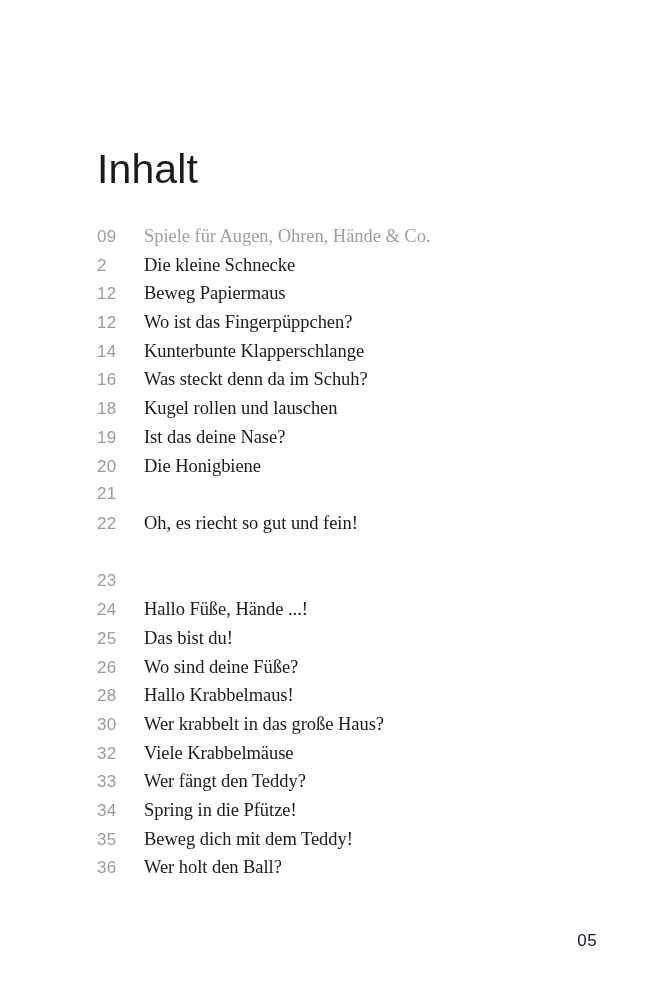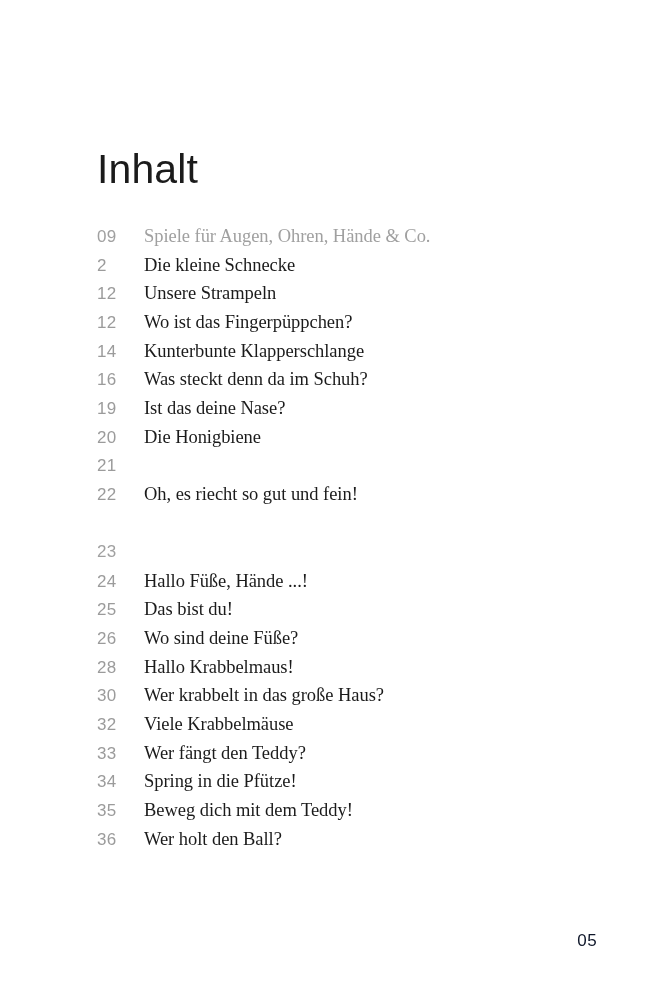--- a/index.html
+++ b/index.html
@@ -101,33 +101,37 @@
         <div class="toc-row is-heading">
           <span class="toc-num">09</span>
           <span class="toc-label">Spiele für Augen, Ohren, Hände &amp; Co.</span>
         </div>
         <div class="toc-row">
           <span class="toc-num">2</span>
           <span class="toc-label">Die kleine Schnecke</span>
         </div>
         <div class="toc-row">
           <span class="toc-num">12</span>
-          <span class="toc-label">Unsere Strampeln</span>
+          <span class="toc-label">Beweg Papiermaus</span>
         </div>
         <div class="toc-row">
           <span class="toc-num">12</span>
           <span class="toc-label">Wo ist das Fingerpüppchen?</span>
         </div>
         <div class="toc-row">
           <span class="toc-num">14</span>
           <span class="toc-label">Kunterbunte Klapperschlange</span>
         </div>
         <div class="toc-row">
           <span class="toc-num">16</span>
           <span class="toc-label">Was steckt denn da im Schuh?</span>
+        </div>
+        <div class="toc-row">
+          <span class="toc-num">18</span>
+          <span class="toc-label">Kugel rollen und lauschen</span>
         </div>
         <div class="toc-row">
           <span class="toc-num">19</span>
           <span class="toc-label">Ist das deine Nase?</span>
         </div>
         <div class="toc-row">
           <span class="toc-num">20</span>
           <span class="toc-label">Die Honigbiene</span>
         </div>
         <div class="toc-row">

